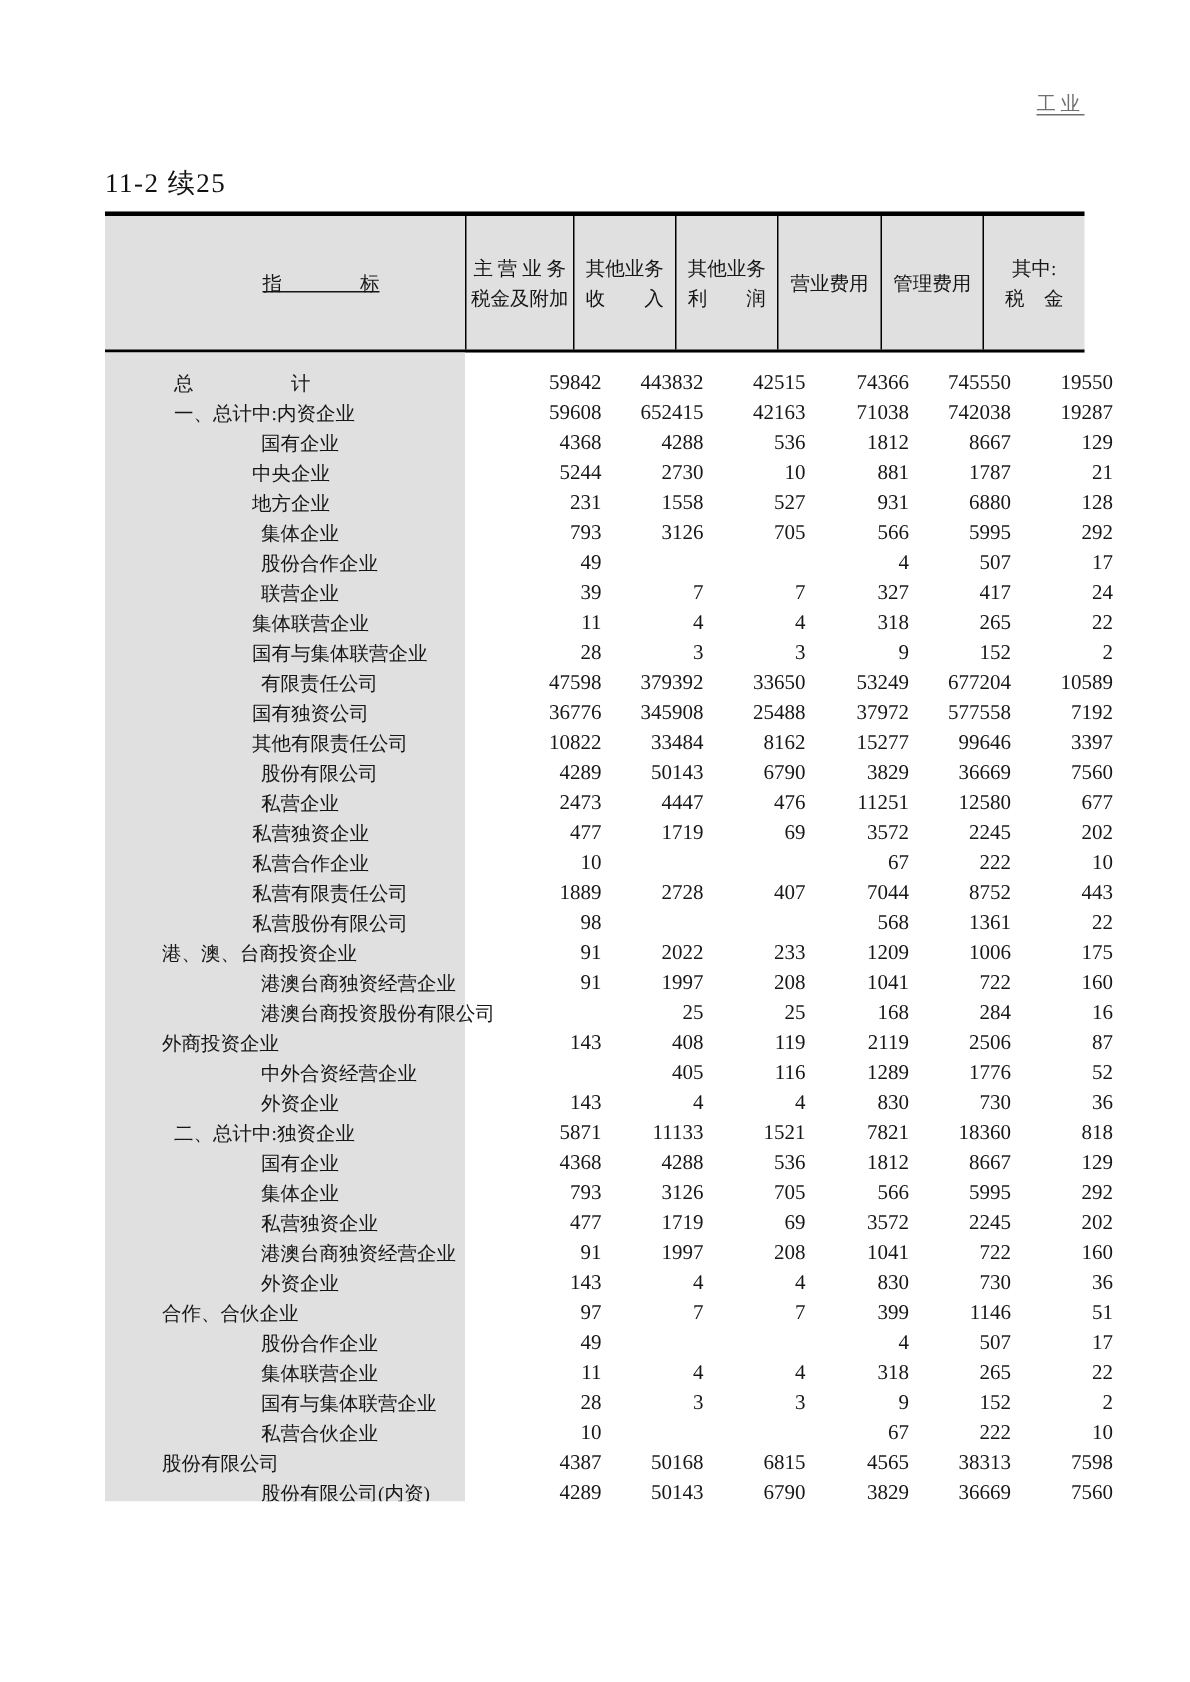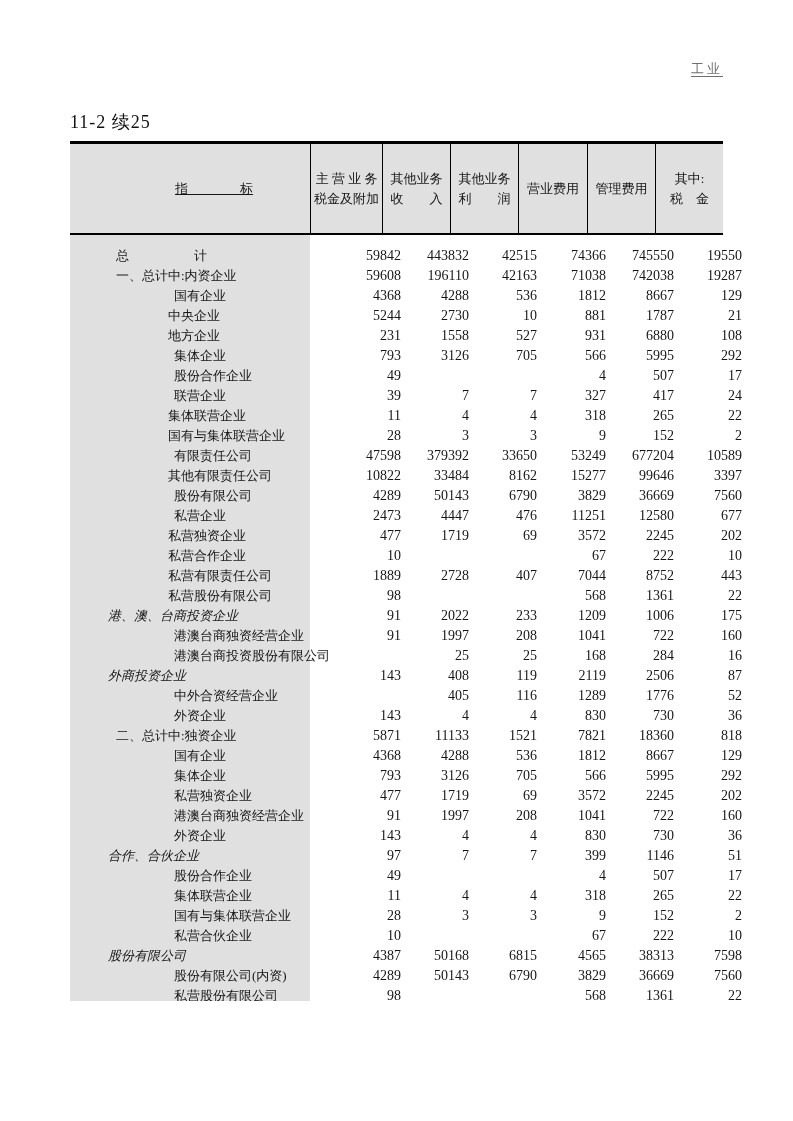--- a/index.html
+++ b/index.html
@@ -56,21 +56,21 @@
     font-variant-numeric:lining-nums;
   }
   .c0{width:240px;}
   .c1{width:72px;}
   .c2{width:68px;}
   .c3{width:68px;}
   .c4{width:69px;}
   .c5{width:68px;}
   .c6{width:68px;}
   .ind0{padding-left:8px;}
-  .ind1{font-style:italic;}
+  .ind1{}
   .ind2{padding-left:66px;}
   .ind3{padding-left:60px;}
   .page-number{
     position:absolute;top:1048px;right:81px;
     font-size:14px;color:#161616;letter-spacing:0.5px;
   }
 </style>
 </head>
 <body>
 
@@ -95,21 +95,21 @@
           <div class="cell num c1">59842</div>
           <div class="cell num c2">443832</div>
           <div class="cell num c3">42515</div>
           <div class="cell num c4">74366</div>
           <div class="cell num c5">745550</div>
           <div class="cell num c6">19550</div>
         </div>
         <div class="row">
           <div class="cell stub c0 ind0">一、总计中:内资企业</div>
           <div class="cell num c1">59608</div>
-          <div class="cell num c2">196110</div>
+          <div class="cell num c2">652415</div>
           <div class="cell num c3">42163</div>
           <div class="cell num c4">71038</div>
           <div class="cell num c5">742038</div>
           <div class="cell num c6">19287</div>
         </div>
         <div class="row">
           <div class="cell stub c0 ind2">国有企业</div>
           <div class="cell num c1">4368</div>
           <div class="cell num c2">4288</div>
           <div class="cell num c3">536</div>
@@ -126,21 +126,21 @@
           <div class="cell num c5">1787</div>
           <div class="cell num c6">21</div>
         </div>
         <div class="row">
           <div class="cell stub c0 ind3">地方企业</div>
           <div class="cell num c1">231</div>
           <div class="cell num c2">1558</div>
           <div class="cell num c3">527</div>
           <div class="cell num c4">931</div>
           <div class="cell num c5">6880</div>
-          <div class="cell num c6">108</div>
+          <div class="cell num c6">128</div>
         </div>
         <div class="row">
           <div class="cell stub c0 ind2">集体企业</div>
           <div class="cell num c1">793</div>
           <div class="cell num c2">3126</div>
           <div class="cell num c3">705</div>
           <div class="cell num c4">566</div>
           <div class="cell num c5">5995</div>
           <div class="cell num c6">292</div>
         </div>
@@ -183,20 +183,29 @@
         <div class="row">
           <div class="cell stub c0 ind2">有限责任公司</div>
           <div class="cell num c1">47598</div>
           <div class="cell num c2">379392</div>
           <div class="cell num c3">33650</div>
           <div class="cell num c4">53249</div>
           <div class="cell num c5">677204</div>
           <div class="cell num c6">10589</div>
         </div>
         <div class="row">
+          <div class="cell stub c0 ind3">国有独资公司</div>
+          <div class="cell num c1">36776</div>
+          <div class="cell num c2">345908</div>
+          <div class="cell num c3">25488</div>
+          <div class="cell num c4">37972</div>
+          <div class="cell num c5">577558</div>
+          <div class="cell num c6">7192</div>
+        </div>
+        <div class="row">
           <div class="cell stub c0 ind3">其他有限责任公司</div>
           <div class="cell num c1">10822</div>
           <div class="cell num c2">33484</div>
           <div class="cell num c3">8162</div>
           <div class="cell num c4">15277</div>
           <div class="cell num c5">99646</div>
           <div class="cell num c6">3397</div>
         </div>
         <div class="row">
           <div class="cell stub c0 ind2">股份有限公司</div>

